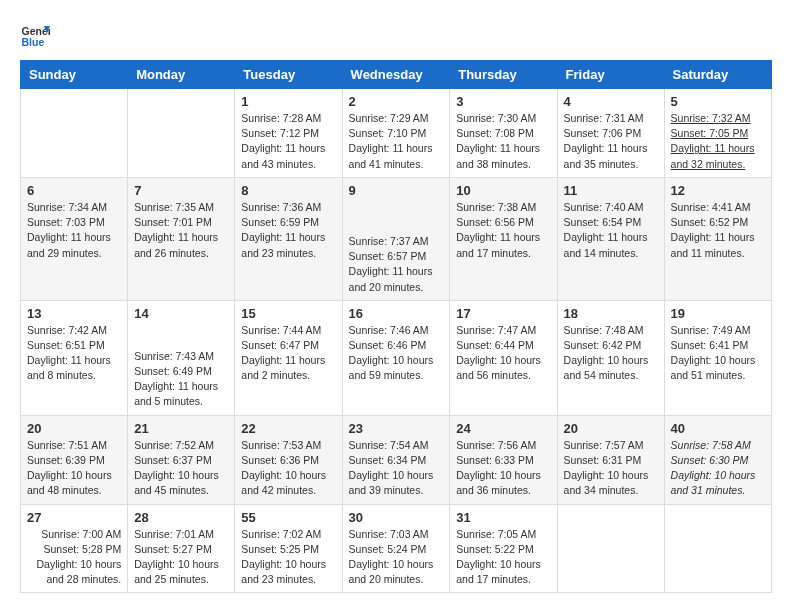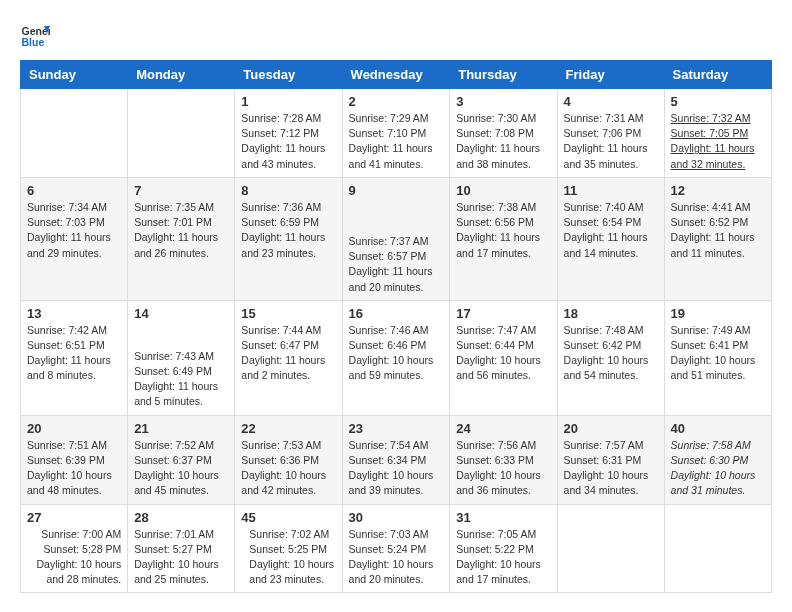--- a/index.html
+++ b/index.html
@@ -285,22 +285,22 @@
 Sunset: 5:28 PM
 Daylight: 10 hours and 28 minutes.</div>
         </td>
         <td>
           <span class="day-number">28</span>
           <div class="day-info" style="white-space: pre-line;">Sunrise: 7:01 AM
 Sunset: 5:27 PM
 Daylight: 10 hours and 25 minutes.</div>
         </td>
         <td>
-          <span class="day-number">45</span>
-          <div class="day-info" style="white-space: pre-line; margin-left: 8px;">Sunrise: 7:02 AM
+          <span class="day-number">55</span>
+          <div class="day-info" style="white-space: pre-line;">Sunrise: 7:02 AM
 Sunset: 5:25 PM
 Daylight: 10 hours and 23 minutes.</div>
         </td>
         <td>
           <span class="day-number">30</span>
           <div class="day-info" style="white-space: pre-line;">Sunrise: 7:03 AM
 Sunset: 5:24 PM
 Daylight: 10 hours and 20 minutes.</div>
         </td>
         <td>

